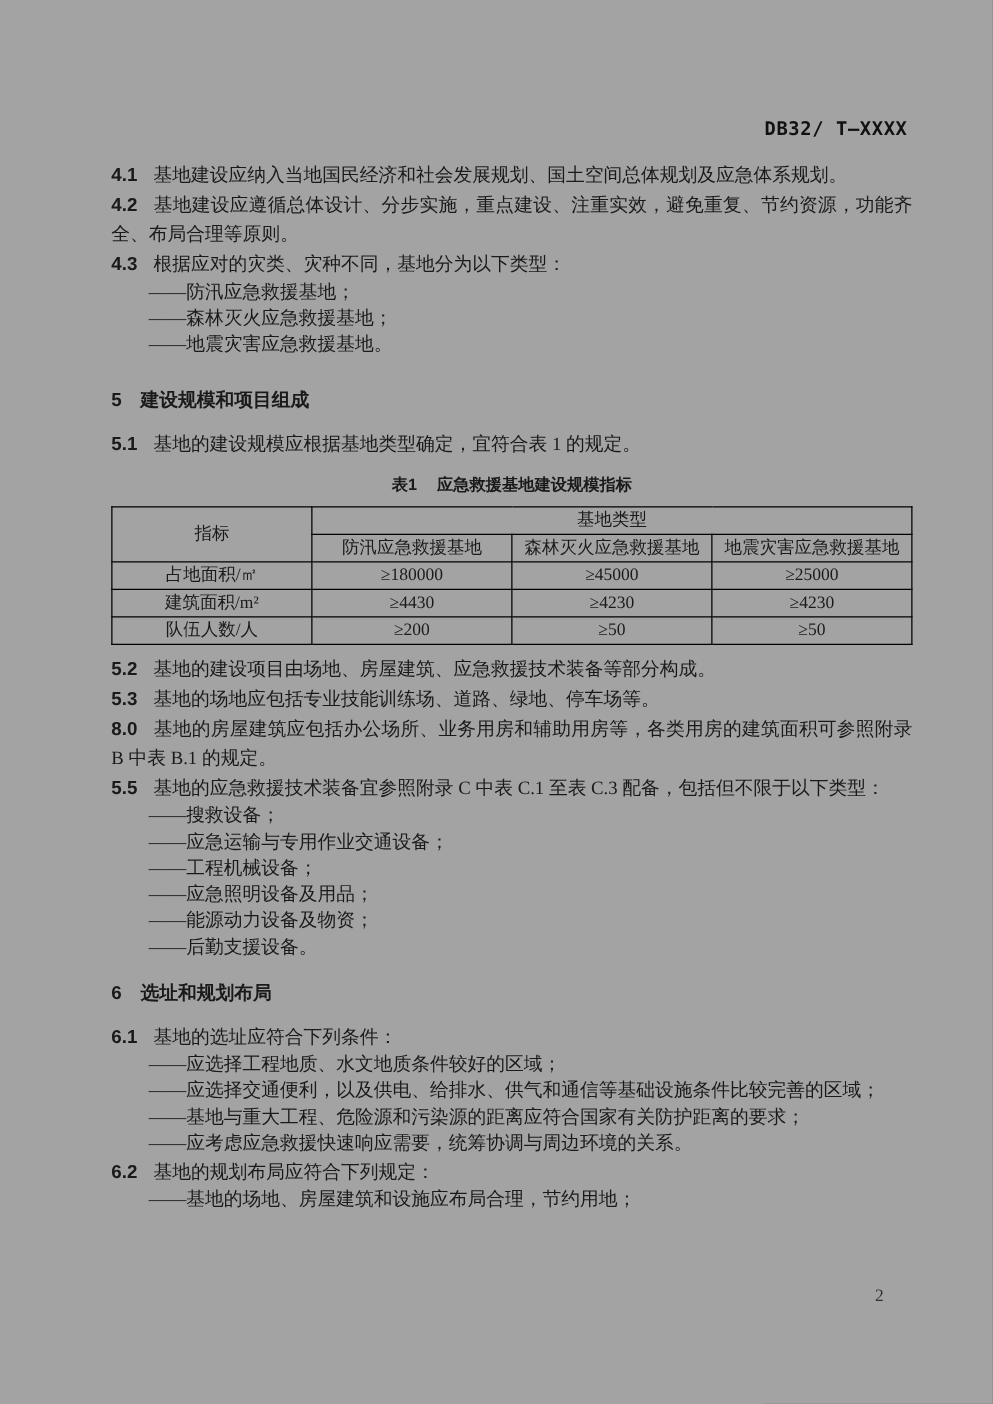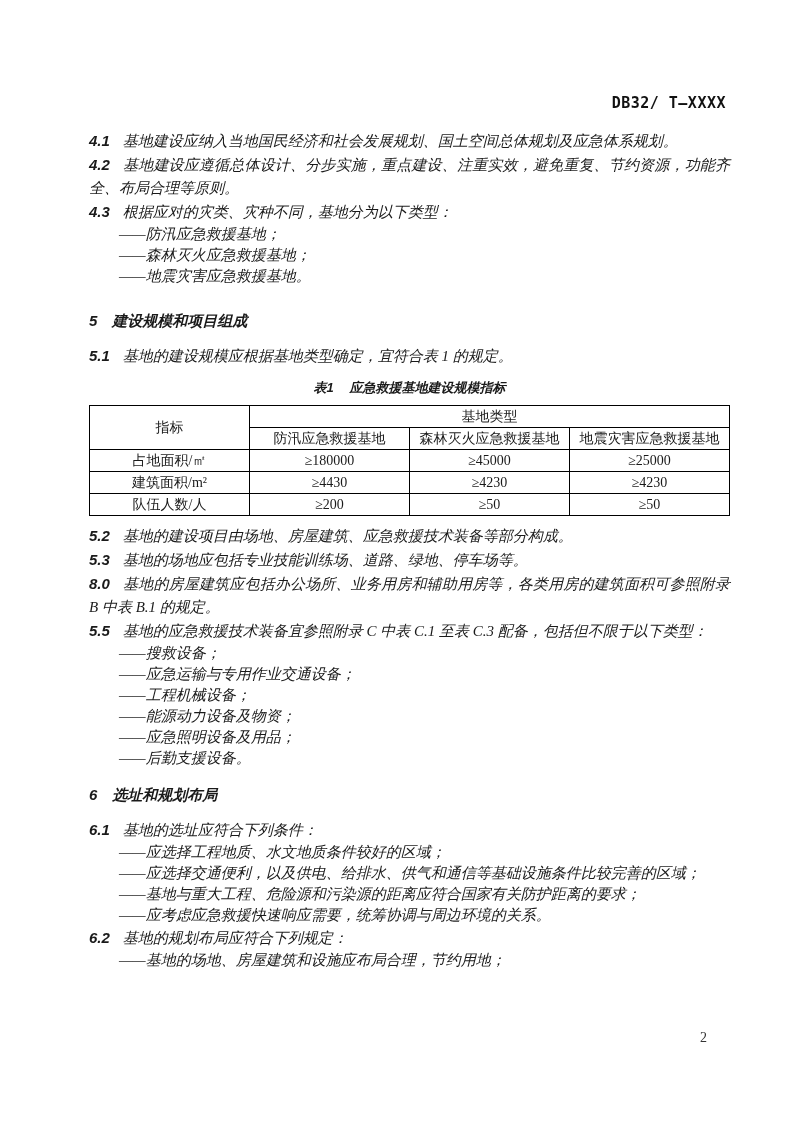--- a/index.html
+++ b/index.html
@@ -5,21 +5,21 @@
   html, body {
     margin: 0;
     padding: 0;
     background: #888;
   }
   .page {
     position: relative;
     width: 794px;
     height: 1123px;
     margin: 0 auto;
-    background: #ffffff;
+    background: #a3a3a3;
     overflow: hidden;
     color: #1a1a1a;
   }
   .doc-header {
     position: absolute;
     top: 94px;
     left: 89px;
     width: 637px;
     text-align: right;
     font-family: "DejaVu Sans Mono", "Liberation Mono", monospace;
@@ -31,21 +31,21 @@
   .content {
     position: absolute;
     top: 129px;
     left: 89px;
     width: 641px;
     font-family: "Liberation Serif", "DejaVu Serif", serif;
     font-size: 15px;
     line-height: 23px;
     text-align: justify;
   }
-  p { margin: 0; font-style: italic; }
+  p { margin: 0; }
   .cnum {
     font-family: "Liberation Sans", "DejaVu Sans", sans-serif;
     font-weight: bold;
     margin-right: 13px;
     white-space: nowrap;
   }
   .dash {
     padding-left: 30px;
     line-height: 21px;
   }
@@ -167,22 +167,22 @@
     <p class="clause"><span class="cnum">5.3</span><span>基地的场地应包括专业技能训练场、道路、绿地、停车场等。</span></p>
 
     <p class="clause"><span class="cnum">8.0</span><span>基地的房屋建筑应包括办公场所、业务用房和辅助用房等，各类用房的建筑面积可参照附录 B 中表 B.1 的规定。</span></p>
 
     <p class="clause"><span class="cnum">5.5</span><span>基地的应急救援技术装备宜参照附录 C 中表 C.1 至表 C.3 配备，包括但不限于以下类型：</span></p>
 
     <div>
       <p class="dash">——搜救设备；</p>
       <p class="dash">——应急运输与专用作业交通设备；</p>
       <p class="dash">——工程机械设备；</p>
+      <p class="dash">——应急照明设备及用品；</p>
       <p class="dash">——能源动力设备及物资；</p>
-      <p class="dash">——应急照明设备及用品；</p>
       <p class="dash">——后勤支援设备。</p>
     </div>
 
     <p class="sec-heading sec6-heading"><span class="hnum">6</span><span>选址和规划布局</span></p>
 
     <p class="clause"><span class="cnum">6.1</span><span>基地的选址应符合下列条件：</span></p>
 
     <div>
       <p class="dash">——应选择工程地质、水文地质条件较好的区域；</p>
       <p class="dash">——应选择交通便利，以及供电、给排水、供气和通信等基础设施条件比较完善的区域；</p>

